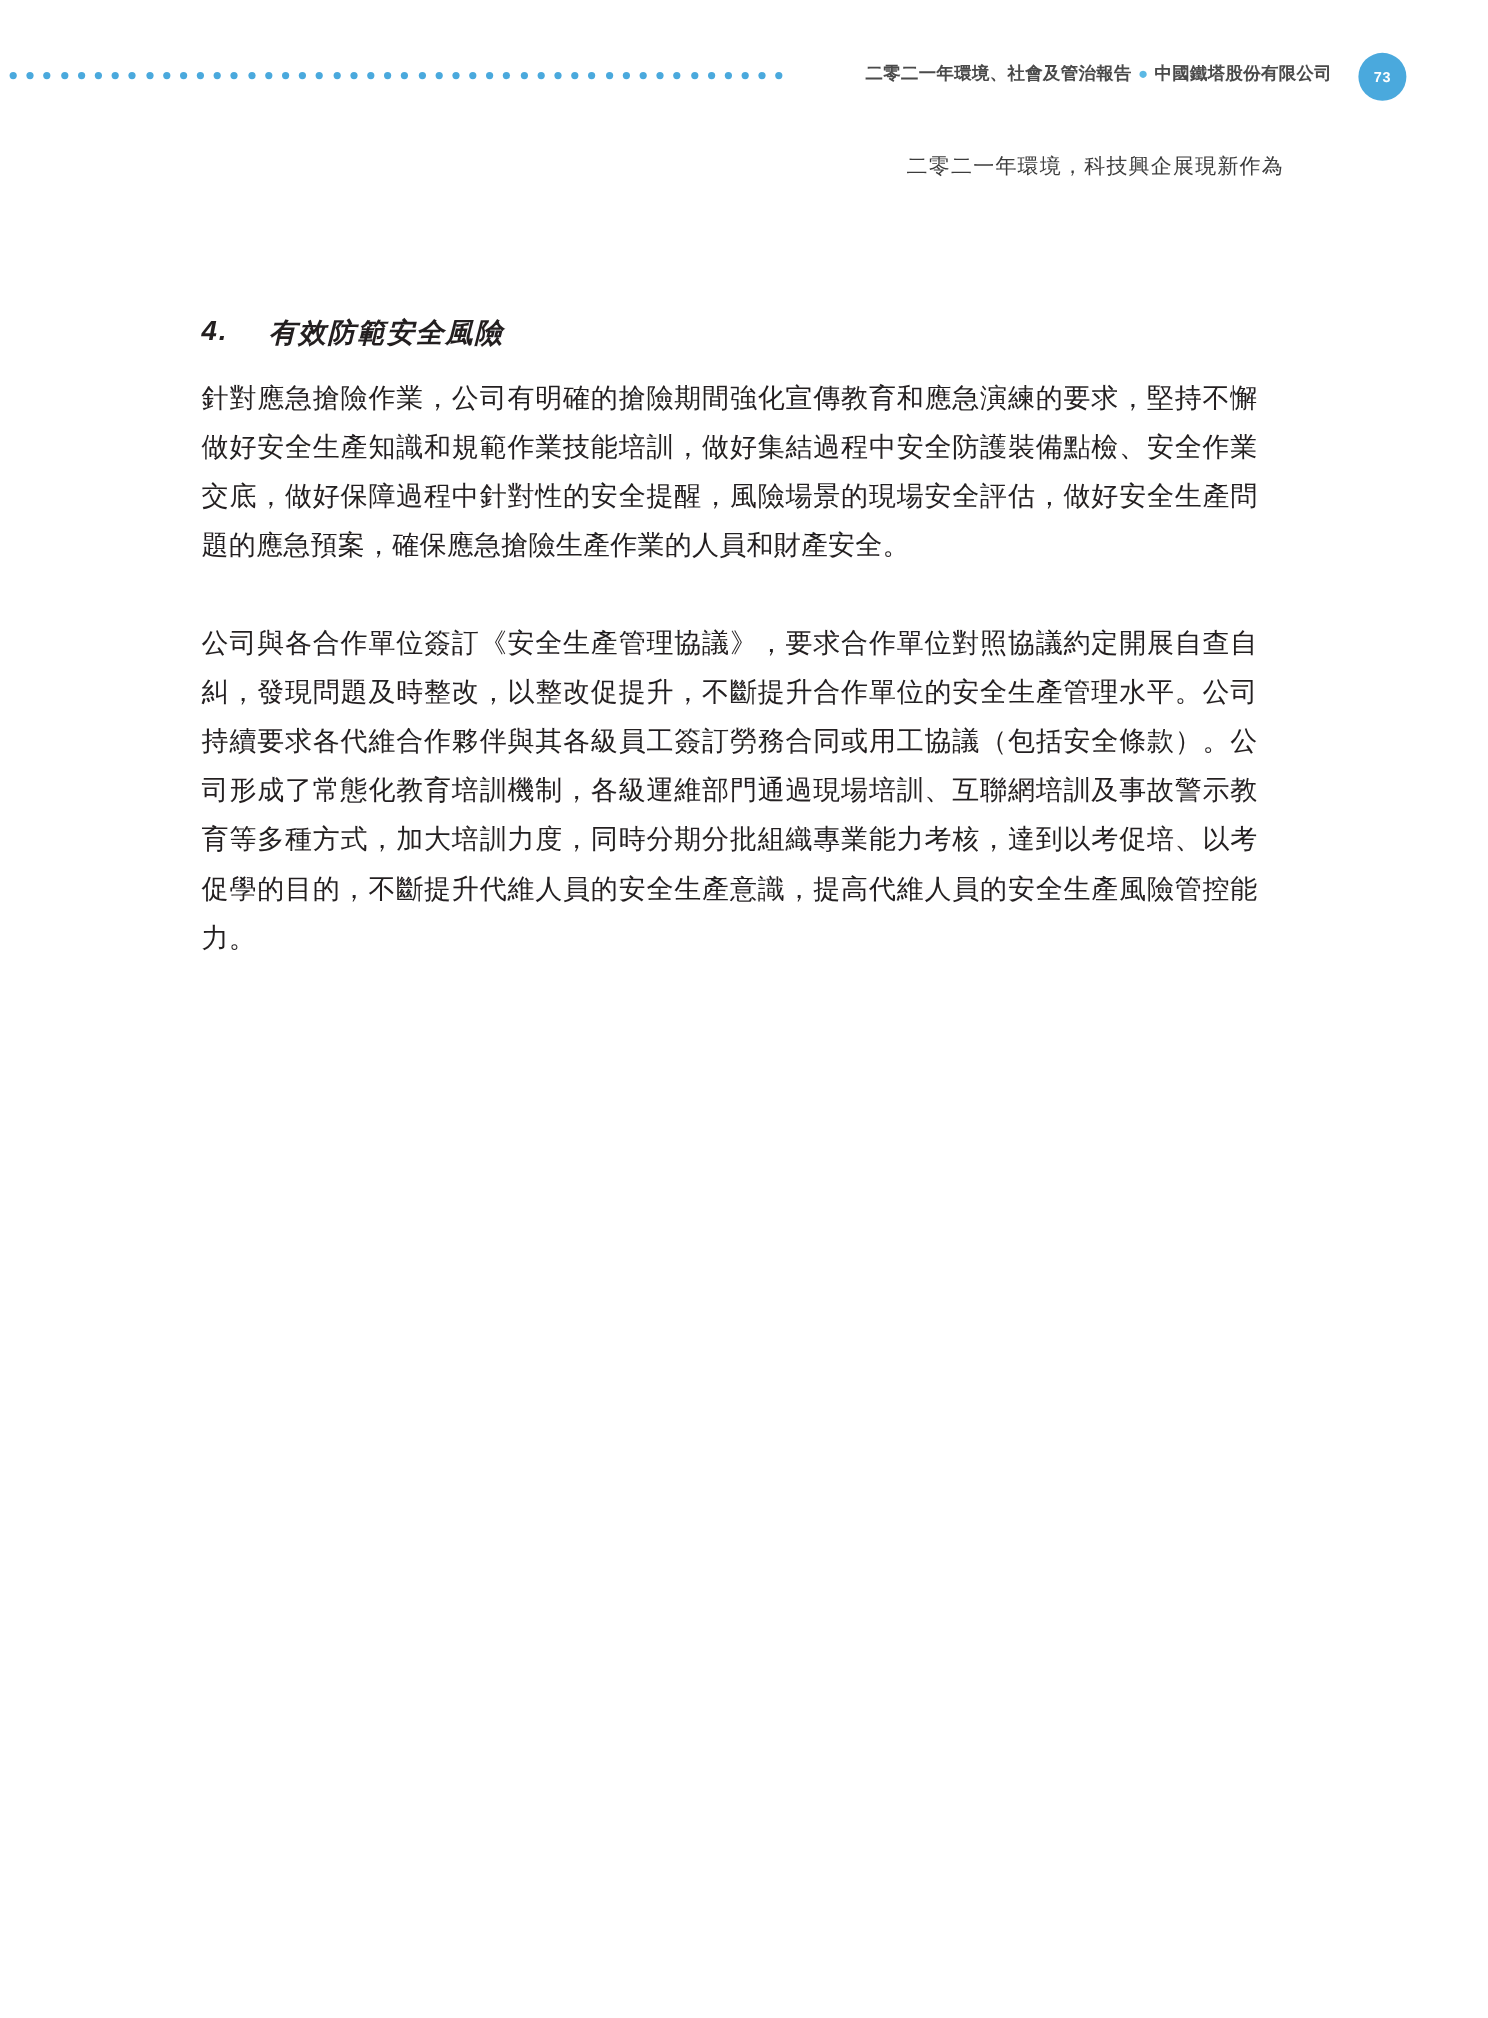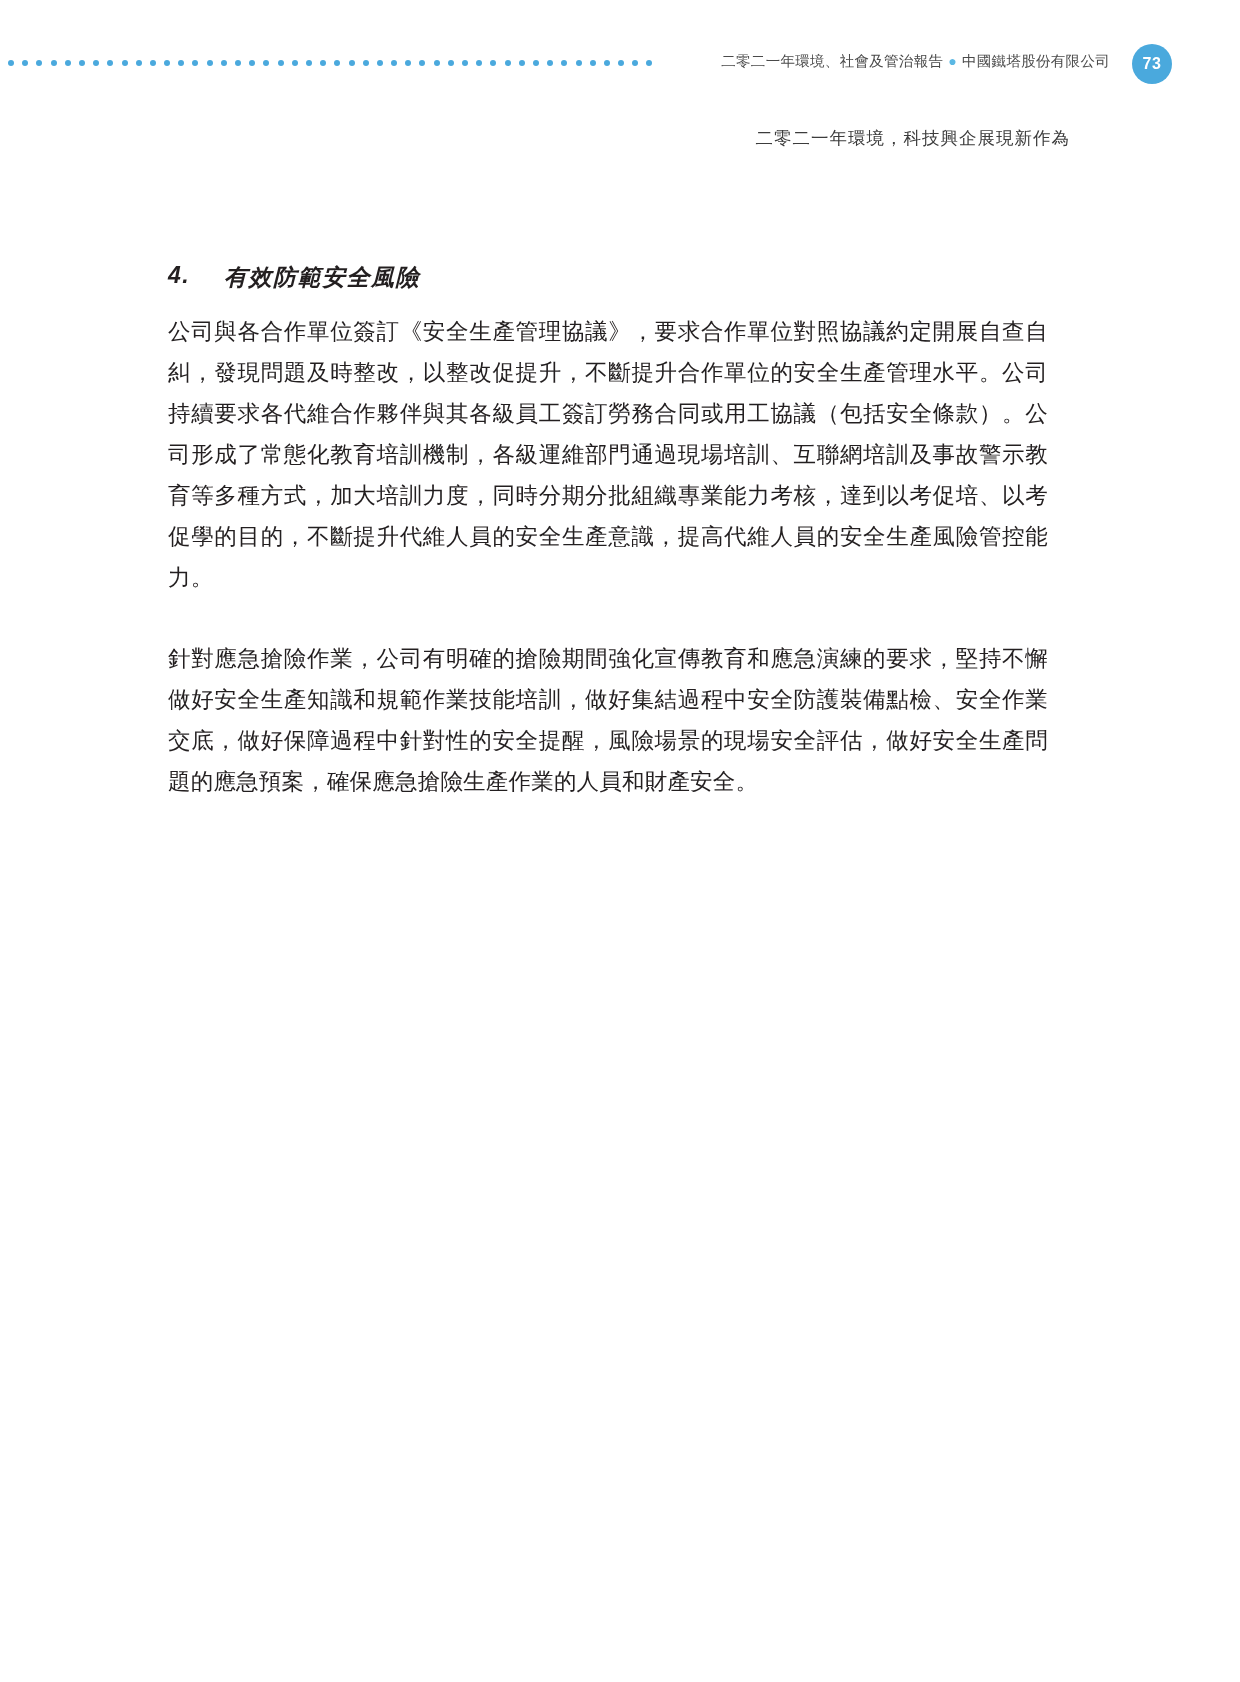--- a/index.html
+++ b/index.html
@@ -44,39 +44,39 @@
   }
 
   .header-text {
     position: absolute;
     top: 8px;
     right: 130px;
     font-size: 14.5px;
     color: #4a4a4a;
     letter-spacing: 0.3px;
     white-space: nowrap;
-    font-weight: normal;
+    font-weight: bold;
     margin-left: 32px;
   }
   .header-text .sep {
     color: #5bb8e4;
     padding: 0 5px;
     font-size: 14px;
   }
 
   .page-badge {
     position: absolute;
     top: 0px;
     right: 68px;
     width: 40px;
     height: 40px;
     border-radius: 50%;
     background: #4aa9dd;
     color: #ffffff;
-    font-size: 16px;
+    font-size: 12px;
     font-weight: bold;
     display: flex;
     align-items: center;
     justify-content: center;
     letter-spacing: 0.5px;
   }
 
   
   .running-title {
     position: absolute;
@@ -182,15 +182,15 @@
 </div>
 
 <div class="running-title">二零二一年環境，科技興企展現新作為</div>
 
 <div class="content">
   <h2 class="section-heading">
     <span class="num">4.</span>
     <span>有效防範安全風險</span>
   </h2>
 
+  <p class="body-text">針對應急搶險作業，公司有明確的搶險期間強化宣傳教育和應急演練的要求，堅持不懈做好安全生產知識和規範作業技能培訓，做好集結過程中安全防護裝備點檢、安全作業交底，做好保障過程中針對性的安全提醒，風險場景的現場安全評估，做好安全生產問題的應急預案，確保應急搶險生產作業的人員和財產安全。</p>
   <p class="body-text">公司與各合作單位簽訂《安全生產管理協議》，要求合作單位對照協議約定開展自查自糾，發現問題及時整改，以整改促提升，不斷提升合作單位的安全生產管理水平。公司持續要求各代維合作夥伴與其各級員工簽訂勞務合同或用工協議（包括安全條款）。公司形成了常態化教育培訓機制，各級運維部門通過現場培訓、互聯網培訓及事故警示教育等多種方式，加大培訓力度，同時分期分批組織專業能力考核，達到以考促培、以考促學的目的，不斷提升代維人員的安全生產意識，提高代維人員的安全生產風險管控能力。</p>
-  <p class="body-text">針對應急搶險作業，公司有明確的搶險期間強化宣傳教育和應急演練的要求，堅持不懈做好安全生產知識和規範作業技能培訓，做好集結過程中安全防護裝備點檢、安全作業交底，做好保障過程中針對性的安全提醒，風險場景的現場安全評估，做好安全生產問題的應急預案，確保應急搶險生產作業的人員和財產安全。</p>
 </div>
 
 </body></html>

